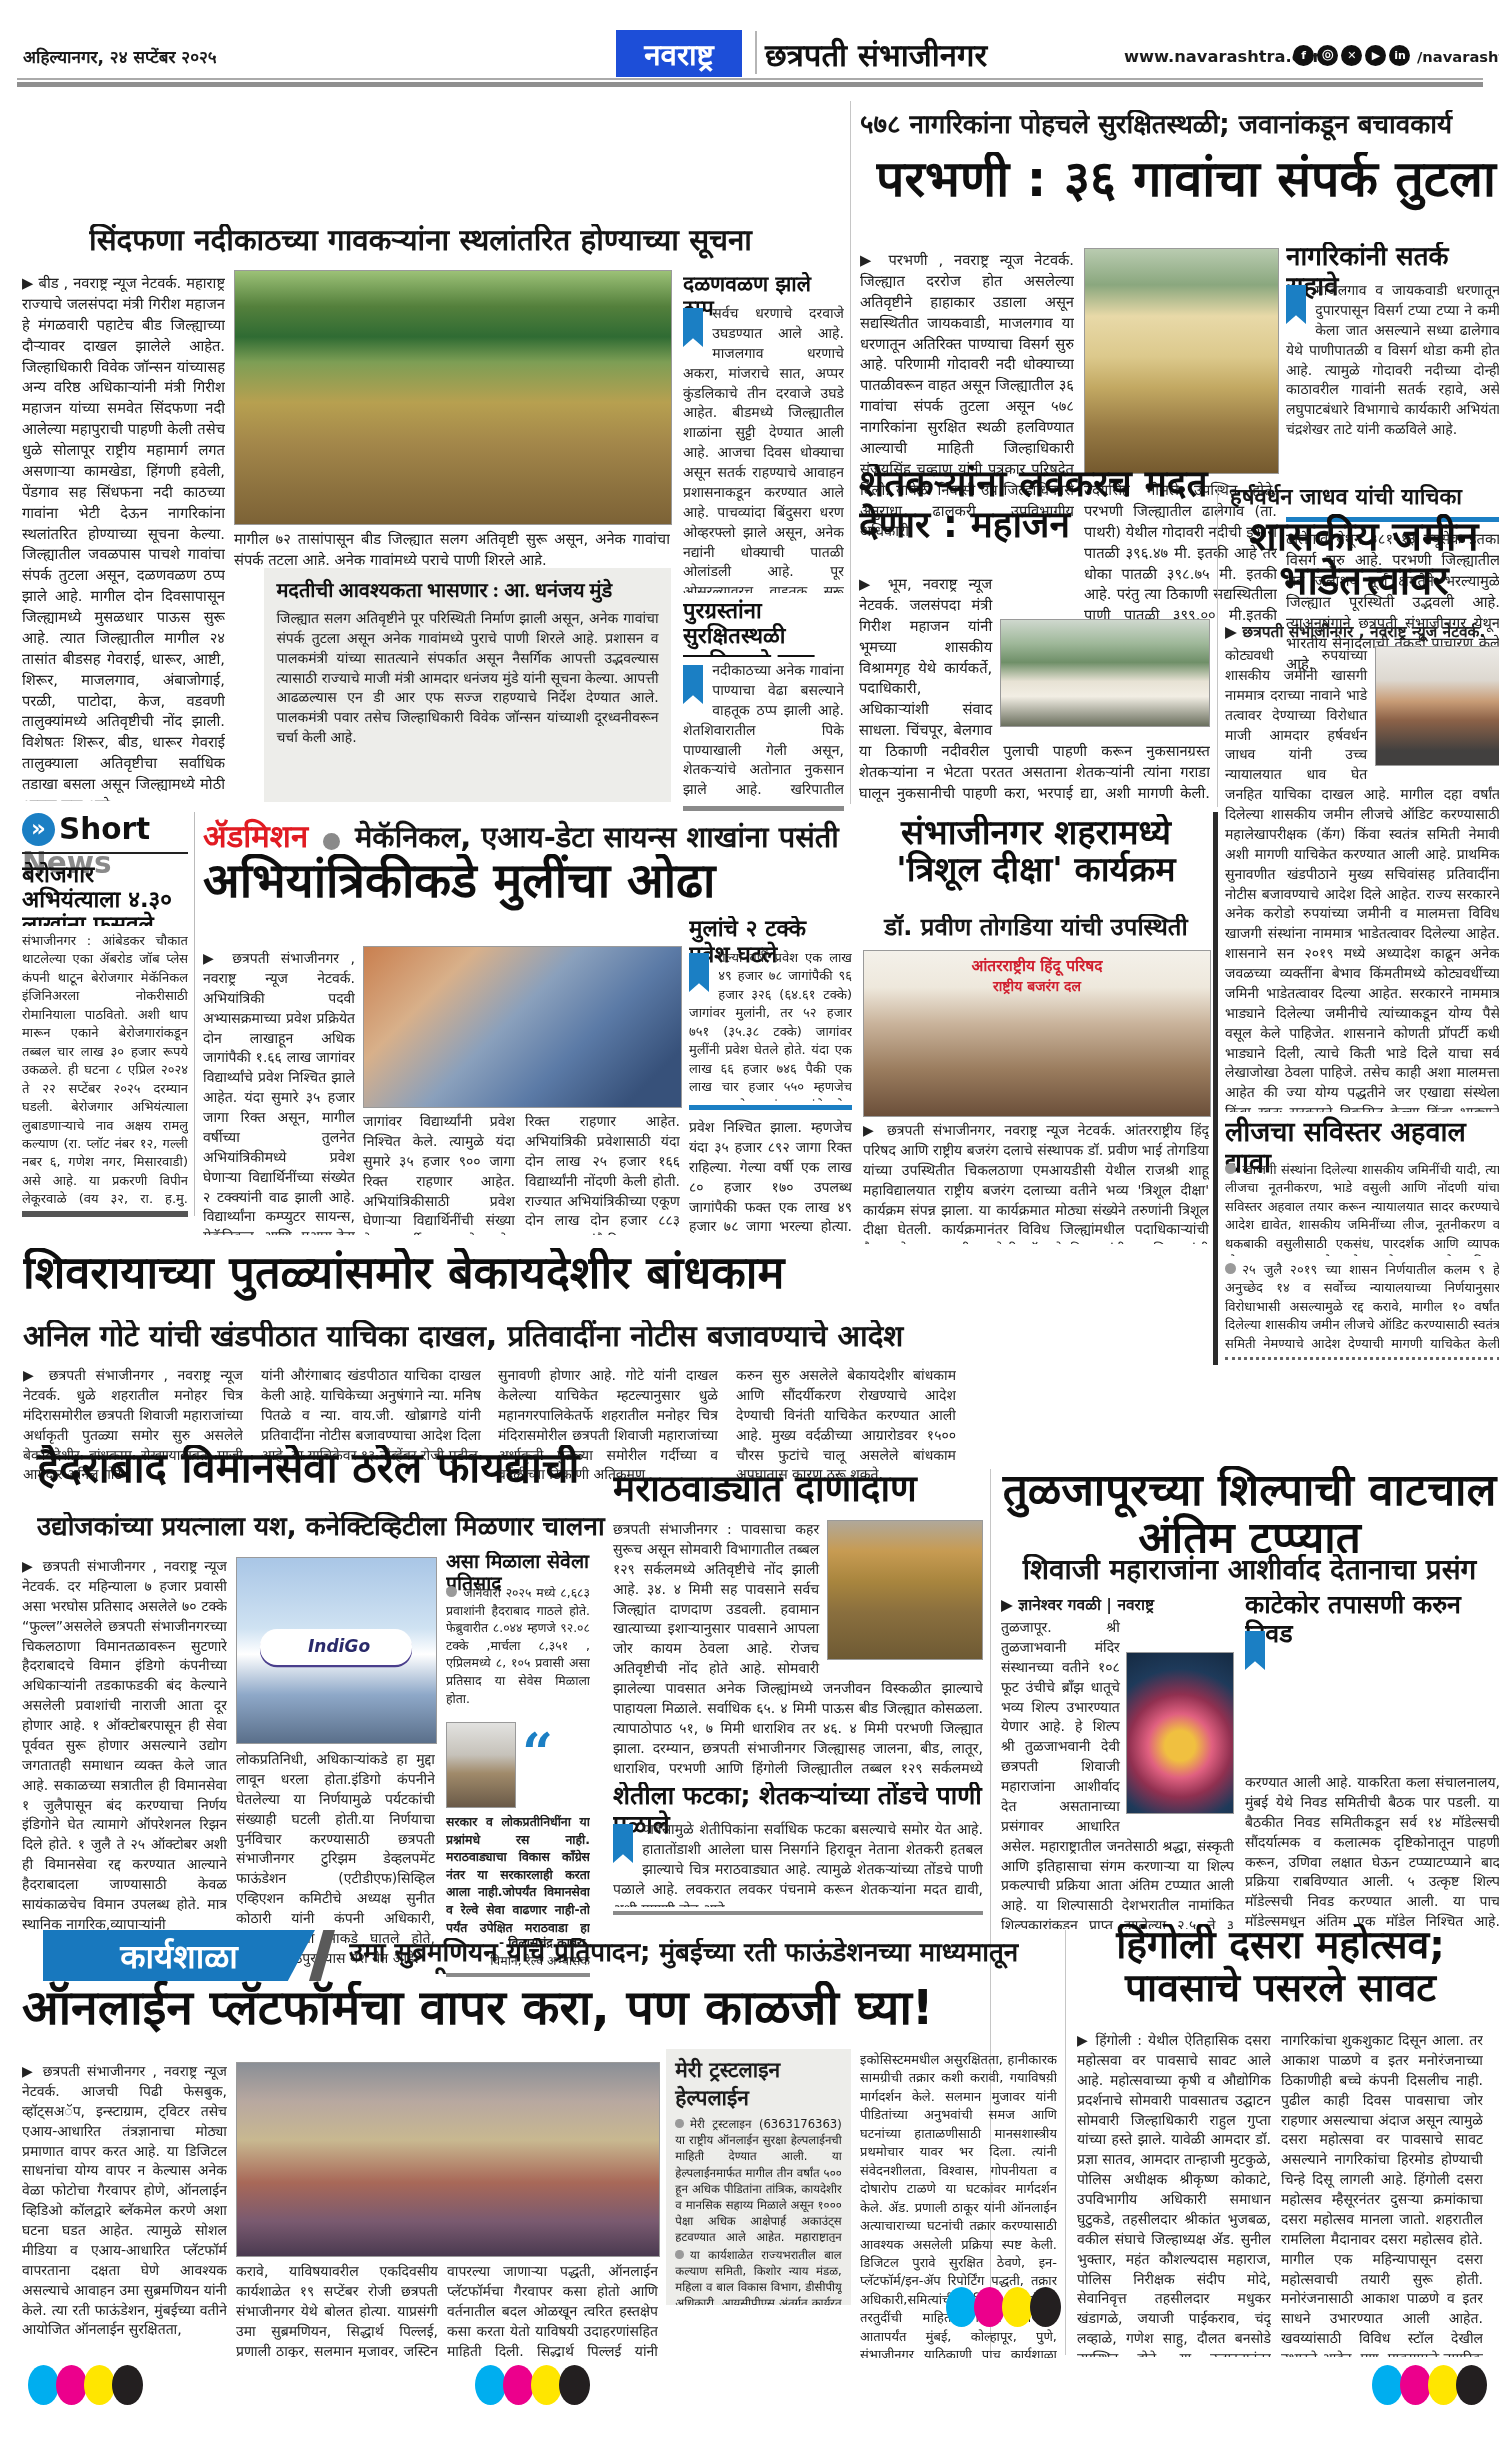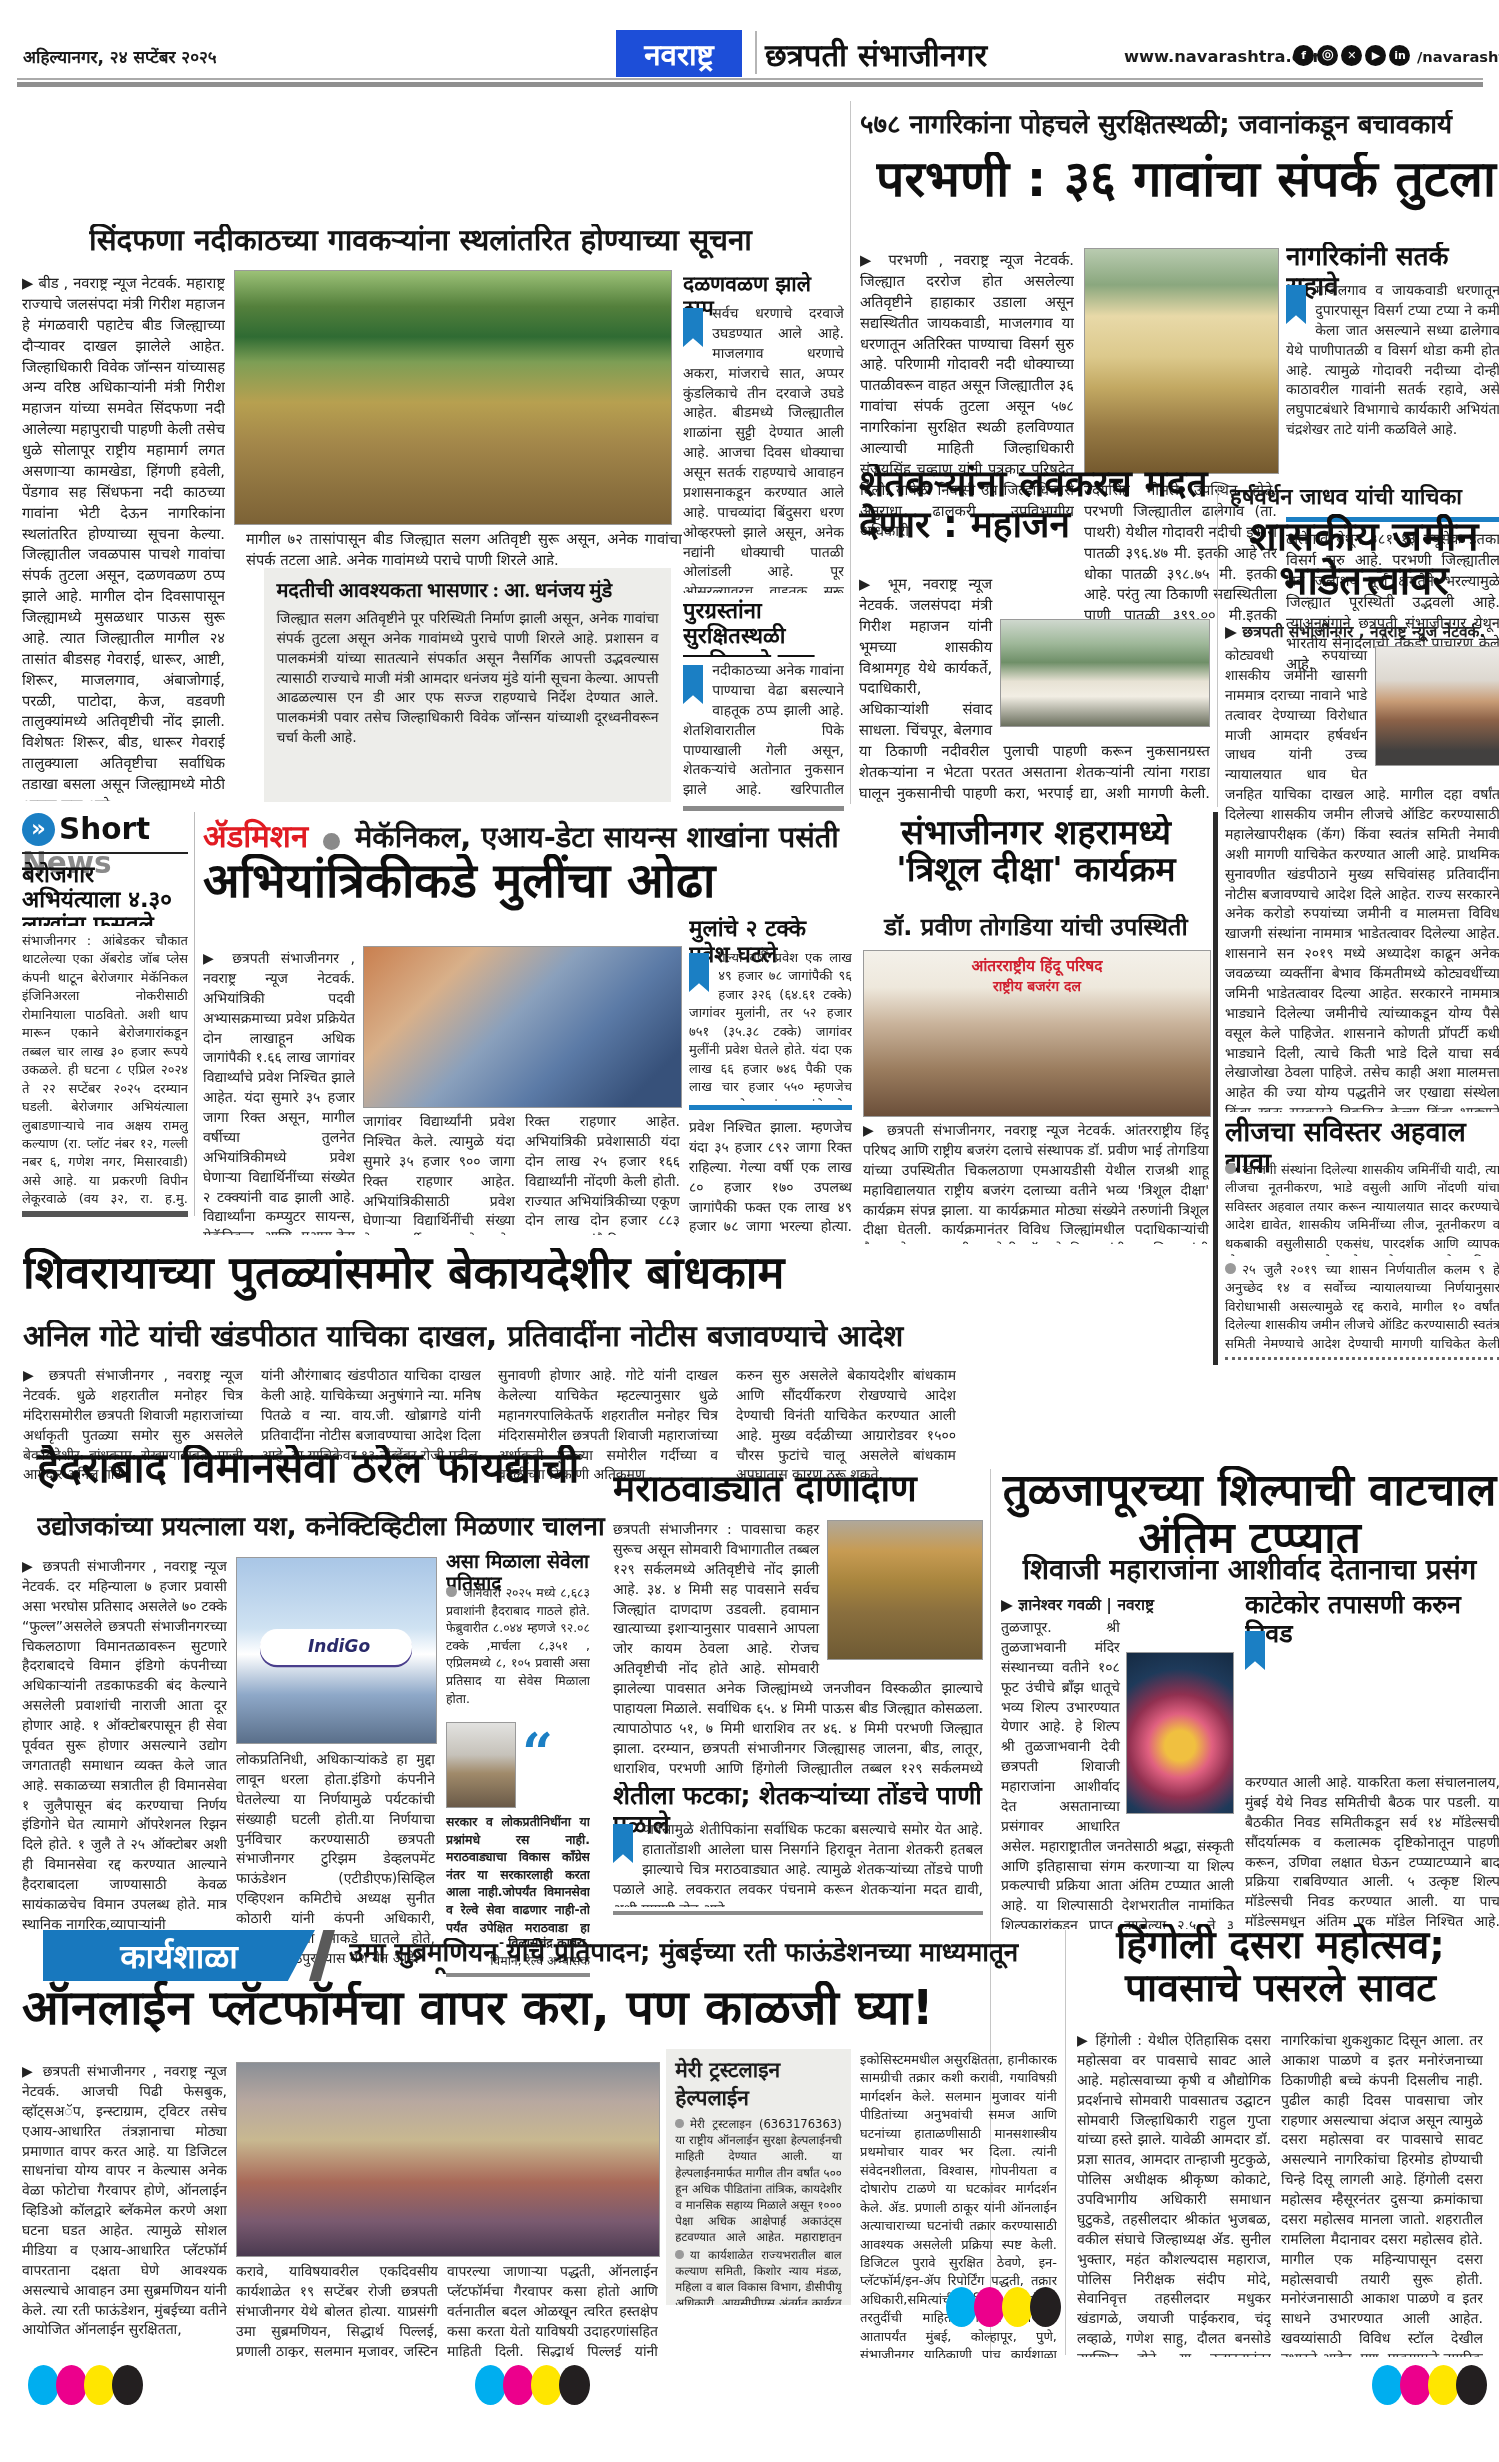--- a/index.html
+++ b/index.html
@@ -38,21 +38,21 @@
   <div class="abs" style="left:1290px;top:45px;">
     <span class="soc">f</span><span class="soc">ⓞ</span><span class="soc">✕</span><span class="soc">▶</span><span class="soc">in</span>
   </div>
   <div class="abs" style="left:1417px;top:48px;font-size:14.7px;font-weight:bold;">/navarashtra</div>
   <div class="hrule" style="left:17px;top:78px;width:1466px;height:1.6px;background:#aaa;"></div>
   <div class="hrule" style="left:17px;top:82px;width:1466px;height:4.7px;background:#8f8f8f;"></div>
 
   <div class="kick" style="left:89px;top:224px;width:699px;height:40px;font-size:29.5px;">सिंदफणा नदीकाठच्या गावकऱ्यांना स्थलांतरित होण्याच्या सूचना</div>
   <div class="body-txt" style="left:22px;top:273px;width:203px;height:528px;">▶  बीड ,  नवराष्ट्र न्यूज नेटवर्क.  महाराष्ट्र राज्याचे जलसंपदा मंत्री गिरीश महाजन हे मंगळवारी पहाटेच बीड जिल्ह्याच्या दौऱ्यावर दाखल झालेले आहेत. जिल्हाधिकारी विवेक जॉन्सन यांच्यासह अन्य वरिष्ठ अधिकाऱ्यांनी मंत्री गिरीश महाजन यांच्या समवेत सिंदफणा नदी आलेल्या महापुराची पाहणी केली तसेच धुळे सोलापूर राष्ट्रीय महामार्ग लगत असणाऱ्या कामखेडा, हिंगणी हवेली, पेंडगाव सह सिंधफना नदी काठच्या गावांना भेटी देऊन नागरिकांना स्थलांतरित होण्याच्या सूचना केल्या. जिल्ह्यातील जवळपास पाचशे गावांचा संपर्क तुटला असून, दळणवळण ठप्प झाले आहे. मागील दोन दिवसापासून जिल्ह्यामध्ये मुसळधार पाऊस सुरू आहे. त्यात जिल्ह्यातील मागील २४ तासांत बीडसह गेवराई, धारूर, आष्टी, शिरूर, माजलगाव, अंबाजोगाई, परळी, पाटोदा, केज, वडवणी तालुक्यांमध्ये अतिवृष्टीची नोंद झाली. विशेषतः शिरूर, बीड, धारूर गेवराई तालुक्याला अतिवृष्टीचा सर्वाधिक तडाखा बसला असून जिल्ह्यामध्ये मोठी आवक सुरू आहे.</div>
   <div class="photo" style="left:234px;top:270px;width:436px;height:253px;background:linear-gradient(180deg,#9cc177 0%,#54803c 14%,#2f6b33 26%,#7d9e55 36%,#b7a050 52%,#a3874a 68%,#8f7440 84%,#7c6236 100%);"></div>
-  <div class="body-txt" style="left:246px;top:529px;width:436px;height:36px;">मागील ७२ तासांपासून बीड जिल्ह्यात सलग अतिवृष्टी सुरू असून, अनेक गावांचा संपर्क तुटला आहे. अनेक गावांमध्ये पुराचे पाणी शिरले आहे.</div>
+  <div class="body-txt" style="left:234px;top:529px;width:436px;height:36px;">मागील ७२ तासांपासून बीड जिल्ह्यात सलग अतिवृष्टी सुरू असून, अनेक गावांचा संपर्क तुटला आहे. अनेक गावांमध्ये पुराचे पाणी शिरले आहे.</div>
   <div class="graybox" style="left:264px;top:568px;width:407px;height:234px;padding:7.8px 12.4px;box-sizing:border-box;">
     <div style="font-size:20px;font-weight:bold;color:#111;margin-bottom:6.2px;font-family:Liberation Serif, serif;">मदतीची आवश्यकता भासणार : आ. धनंजय मुंडे</div>
     <div style="font-size:14px;line-height:1.42;text-align:justify;overflow:hidden;height:171px;">जिल्ह्यात सलग अतिवृष्टीने पूर परिस्थिती निर्माण झाली असून, अनेक गावांचा संपर्क तुटला असून अनेक गावांमध्ये पुराचे पाणी शिरले आहे. प्रशासन व पालकमंत्री यांच्या सातत्याने संपर्कात असून नैसर्गिक आपत्ती उद्भवल्यास त्यासाठी राज्याचे माजी मंत्री आमदार धनंजय मुंडे यांनी सूचना केल्या. आपत्ती आढळल्यास एन डी आर एफ सज्ज राहण्याचे निर्देश देण्यात आले. पालकमंत्री पवार तसेच जिल्हाधिकारी विवेक जॉन्सन यांच्याशी दूरध्वनीवरून चर्चा केली आहे.</div>
   </div>
   <div class="box-title" style="left:683px;top:272px;width:161px;font-size:21px;">दळणवळण झाले ठप्प</div>
   <div class="body-txt" style="left:683px;top:304px;width:161px;height:289px;font-size:14px;"><span class="bm"></span><span>सर्वच धरणाचे दरवाजे उघडण्यात आले आहे. माजलगाव धरणाचे अकरा, मांजराचे सात, अप्पर कुंडलिकाचे तीन दरवाजे उघडे आहेत. बीडमध्ये जिल्ह्यातील शाळांना सुट्टी देण्यात आली आहे. आजचा दिवस धोक्याचा असून सतर्क राहण्याचे आवाहन प्रशासनाकडून करण्यात आले आहे. पाचव्यांदा बिंदुसरा धरण ओव्हरफ्लो झाले असून, अनेक नद्यांनी धोक्याची पातळी ओलांडली आहे. पूर ओसरल्यावरच वाहतूक सुरू होईल असा अंदाज आहे. सिंदफणा नदीच्या पुरामुळे वीस गावं प्रभावित झाली आहेत. तसेच माजलगाव तालुक्यातील सात गावांना सध्या पुराच्या पाण्याने वेढले आहे. काही ठिकाणी रस्ता खचला तर पुल वाहून गेले आहेत. जिल्ह्यातून वाहणाऱ्या बिंदूसरा, गोदावरी, करपरा आणि सिंधफणा नदीला पुर आला. नदीकाठच्या गावांमध्ये मोठ्या प्रमाणावर नुकसान झाले आहे.</span></div>
   <div class="box-title" style="left:683px;top:598px;width:161px;height:59px;font-size:22px;">पुरग्रस्तांना सुरक्षितस्थळी हलविण्याचे काम सुरू</div>
   <div class="body-txt" style="left:683px;top:661px;width:161px;height:138px;font-size:14px;"><span class="bm"></span><span>नदीकाठच्या अनेक गावांना पाण्याचा वेढा बसल्याने वाहतूक ठप्प झाली आहे. शेतशिवारातील पिके पाण्याखाली गेली असून, शेतकऱ्यांचे अतोनात नुकसान झाले आहे. खरिपातील सोयाबीन, कापूस, मूग, उडीद, बाजरी व तुरीसारखी पिके या अतिवृष्टीत पूर्णपणे उध्वस्त झाल्याचे चित्र जिल्ह्यात दिसून येत आहे. जिल्हा प्रशासनाकडून नदीकाठच्या गावांना सतर्कतेचा इशारा देण्यात आला आहे.</span></div>
   <div class="hrule" style="left:683px;top:806px;width:161px;height:4.7px;background:#8a8a8a;"></div>
 

